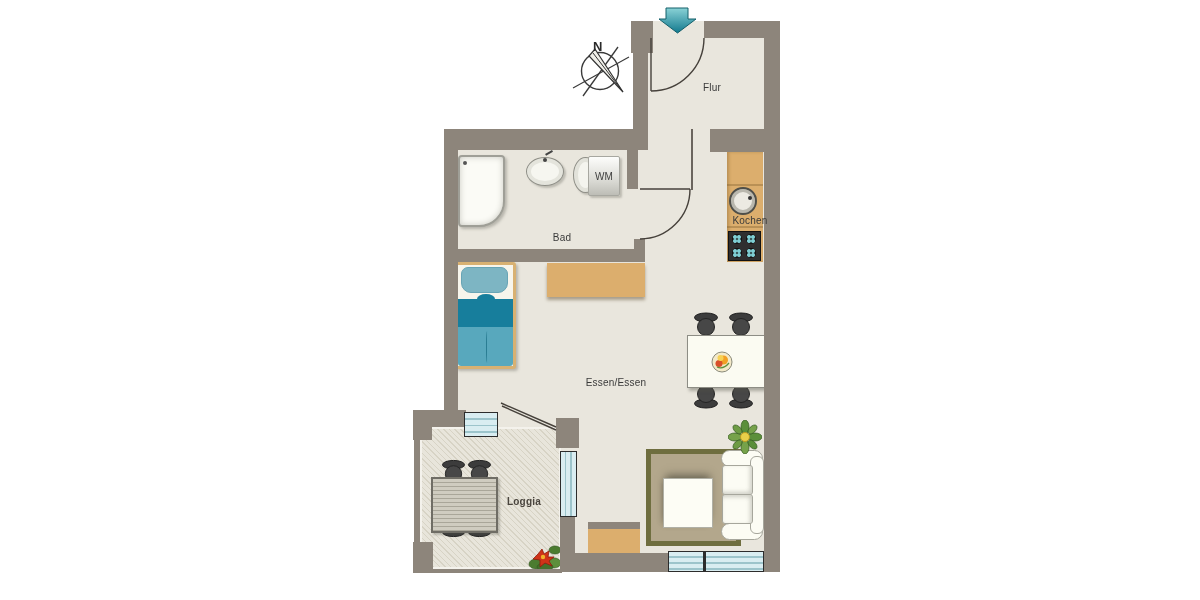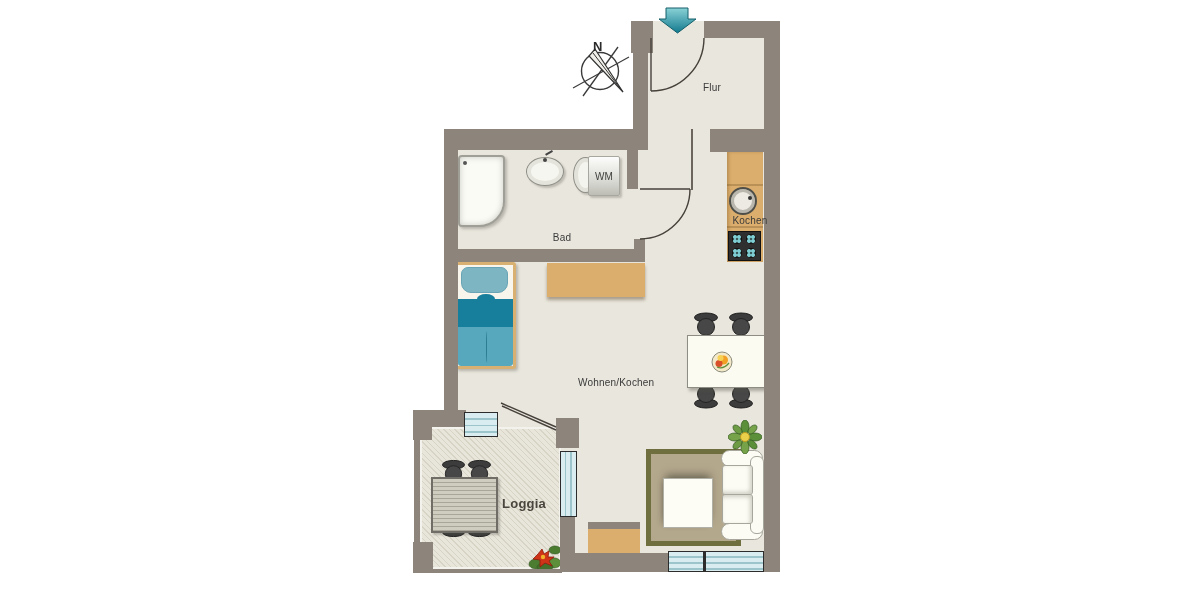--- a/index.html
+++ b/index.html
@@ -194,16 +194,16 @@
     <line x1="52" y1="13" x2="17" y2="62" stroke="#3a3a3a" stroke-width="1.3"></line>
     <line x1="7" y1="54" x2="63" y2="23" stroke="#3a3a3a" stroke-width="1.1"></line>
     <polygon points="29,15 57,58 23,22" fill="#f0efe9" stroke="#333" stroke-width="1.2"></polygon>
     <line x1="27" y1="19" x2="57" y2="58" stroke="#333" stroke-width="1"></line>
     <text x="27" y="17" font-size="13" font-weight="bold" fill="#2b2b2b" font-family="Liberation Sans, sans-serif">N</text>
   </svg>
 
   <div class="label" style="left:690px;top:82px;width:44px;">Flur</div>
   <div class="label" style="left:543px;top:232px;width:38px;">Bad</div>
   <div class="label" style="left:683px;top:215px;width:46px;margin-left:44px;">Kochen</div>
-  <div class="label" style="left:578px;top:377px;width:76px;">Wohnen/Kochen</div>
-  <div class="label" style="left:502px;top:496px;width:44px;font-weight:bold;font-size:13px;color:#4a453e;">Loggia</div>
+  <div class="label" style="left:578px;top:377px;width:76px;">Essen/Essen</div>
+  <div class="label" style="left:502px;top:496px;width:44px;font-weight:bold;font-size:10px;color:#4a453e;">Loggia</div>
 
 </div>
 
 </body></html>

